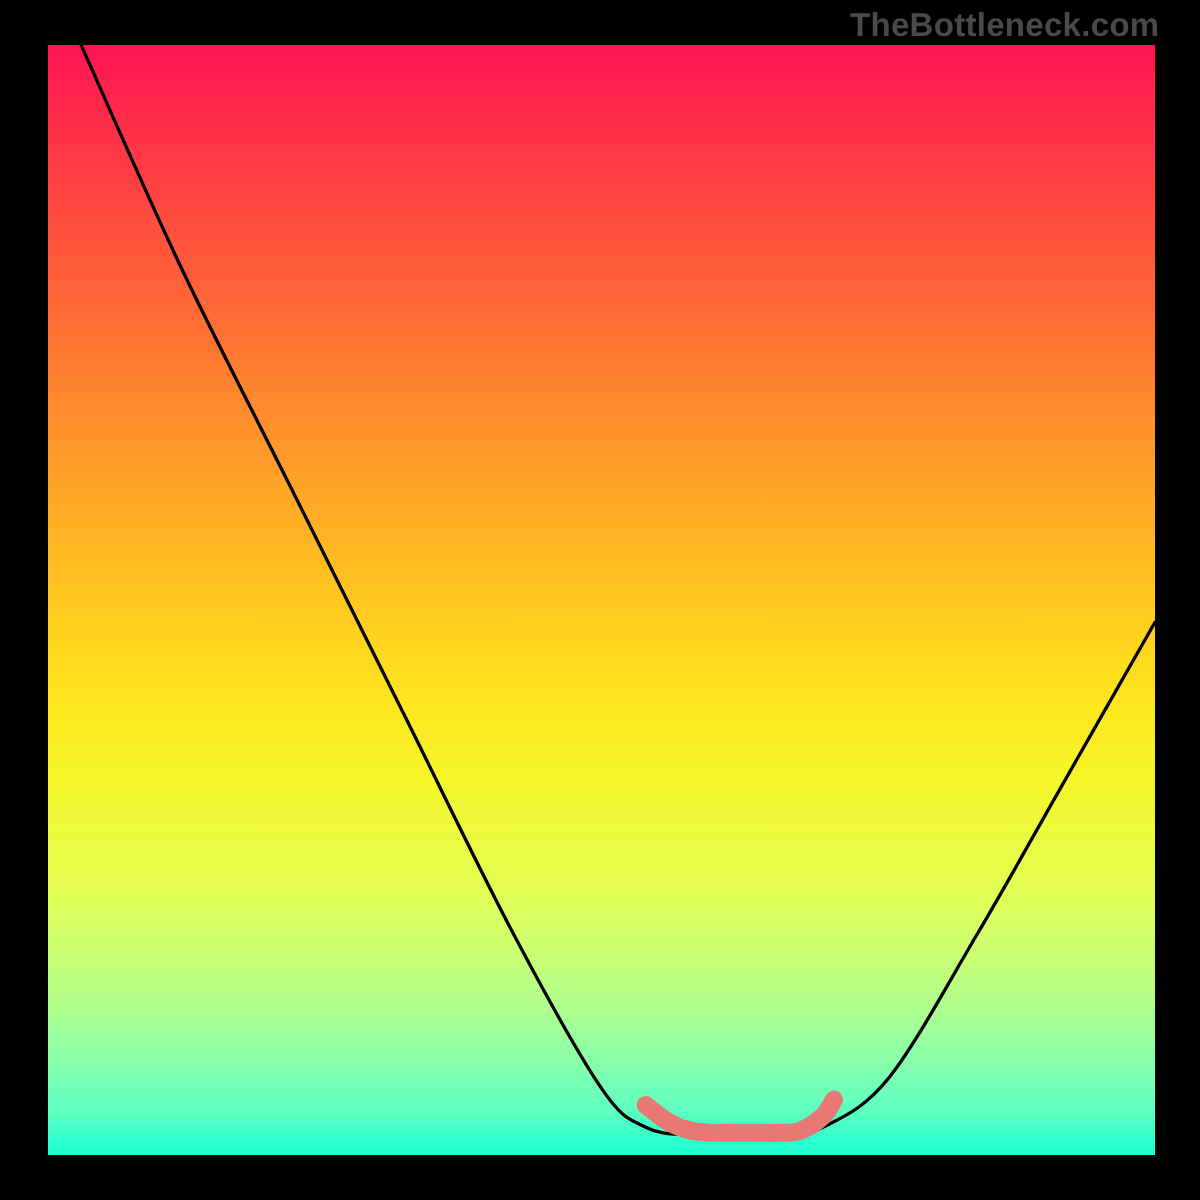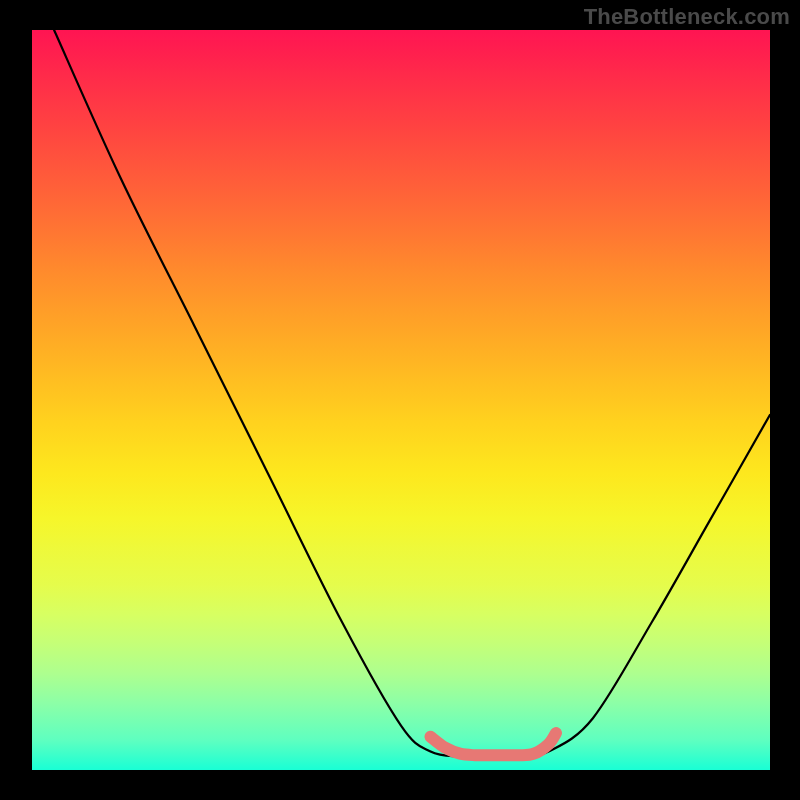--- a/index.html
+++ b/index.html
@@ -13,21 +13,21 @@
   }
   .frame {
     position: relative;
     width: 800px;
     height: 800px;
     background: #000;
   }
   .watermark {
     position: absolute;
     top: 4px;
-    right: 10px;
+    right: 27px;
     font-size: 22px;
     font-weight: 600;
     color: #4a4a4a;
     letter-spacing: 0.2px;
     z-index: 10;
   }
   .plot-bg {
     position: absolute;
     left: 32px;
     top: 30px;

